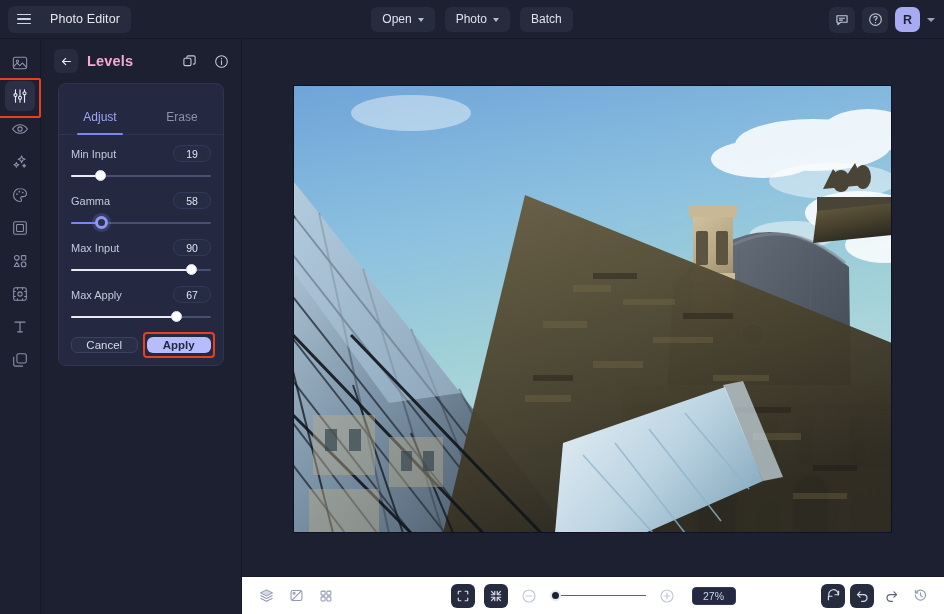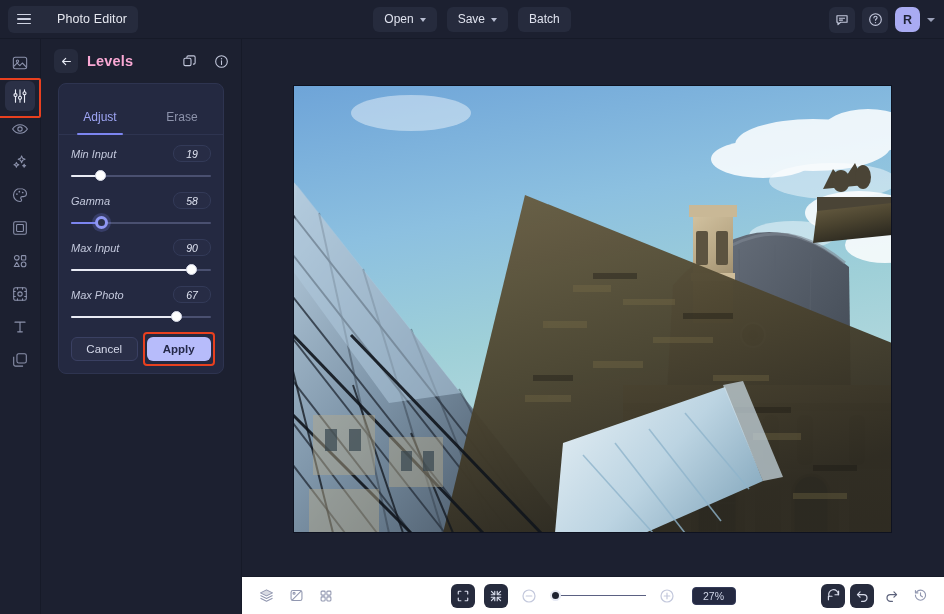--- a/index.html
+++ b/index.html
@@ -13,21 +13,21 @@
   .app { position: relative; width: 944px; height: 614px; background: #1c2030; }
 
   
   .topbar {
     position: absolute; left: 0; top: 0; width: 944px; height: 39px;
     background: #1c2030;
     display: flex; align-items: center;
     border-bottom: 1px solid #161a28;
   }
   .brand {
-    display: flex; align-items: center; gap: 26px;
+    display: flex; align-items: center; gap: 19px;
     height: 27px; padding: 0 11px 0 9px;
     margin-left: 8px; border-radius: 6px;
     background: #262b3d;
   }
   .brand-label { font-size: 12.5px; color: #e6e8f0; letter-spacing: .1px; }
   .hamburger { display: flex; flex-direction: column; justify-content: center; gap: 3px; width: 14px; }
   .hamburger i { display: block; height: 1.6px; background: #cfd3e2; border-radius: 2px; }
 
   .top-center {
     position: absolute; left: 0; right: 0; margin: 0 auto;
@@ -100,21 +100,21 @@
   .tab {
     flex: 1; display: flex; align-items: center; justify-content: center;
     font-size: 12px; color: #8d93ab; position: relative;
   }
   .tab.active { color: #9fa6f5; }
   .tab.active::after {
     content: ""; position: absolute; bottom: -1px; left: 50%; transform: translateX(-50%);
     width: 46px; height: 2px; background: #7c85f0; border-radius: 2px;
   }
 
-  .field { padding: 10px 12px 0; font-style: italic; }
+  .field { padding: 10px 12px 0; }
   .field-row { display: flex; align-items: center; justify-content: space-between; margin-bottom: 8px; }
   .field-label { font-size: 11px; color: #c3c8dc; }
   .val-box {
     min-width: 38px; height: 17px; padding: 0 7px; border-radius: 8px;
     border: 1px solid #333a58; background: #272c45; color: #dfe3f1;
     font-size: 10.5px; display: flex; align-items: center; justify-content: center;
   }
   .slider { position: relative; height: 12px; }
   .track {
     position: absolute; left: 0; right: 0; top: 5px; height: 1.6px;
@@ -128,21 +128,21 @@
     border-radius: 50%; background: #fff; border: 1px solid #d8dbe8;
   }
   .slider.active .track-fill { background: #7c85f0; }
   .slider.active .thumb {
     background: #2b3149; border: 3px solid #8f97f3; width: 13px; height: 13px;
     top: -1px; margin-left: -6.5px; box-shadow: 0 0 0 3px rgba(124,133,240,.22);
   }
 
   .actions { display: flex; gap: 9px; padding: 14px 12px 0; }
   .btn {
-    flex: 1; height: 24px; border-radius: 6px; font-size: 11.5px;
+    flex: 1; height: 16px; border-radius: 6px; font-size: 11.5px;
     display: flex; align-items: center; justify-content: center;
   }
   .btn-cancel { background: #2a2f48; border: 1px solid #3a4062; color: #d5d9ea; }
   .btn-apply-wrap { flex: 1; position: relative; display: flex; align-items: center; }
   .btn-apply { flex: 1; background: #b7bcfb; color: #242848; font-weight: bold; }
   .btn-apply-wrap::after {
     content: ""; position: absolute; left: -4px; top: -5px; right: -4px; bottom: -5px;
     border: 2.5px solid #e8401f; border-radius: 4px; pointer-events: none;
   }
 
@@ -201,21 +201,21 @@
         </span>
       <span class="brand-label">Photo Editor</span>
     </div>
 
     <div class="top-center">
       <div class="tbtn">
         <span>Open</span>
         <span class="caret"></span>
       </div>
       <div class="tbtn">
-        <span>Save</span>
+        <span>Photo</span>
         <span class="caret"></span>
       </div>
       <div class="tbtn">
         <span>Batch</span>
       </div>
     </div>
 
     <div class="top-right">
       <div class="icobtn">
         <svg width="14" height="14" viewBox="0 0 16 16" fill="none" stroke="#c3c8dc" stroke-width="1.3">
@@ -367,21 +367,21 @@
         <div class="slider">
           <div class="track"></div>
           <div class="track-fill" style="width:86%"></div>
           <div class="thumb" style="left:86%"></div>
         </div>
       </div>
 
 
       <div class="field">
         <div class="field-row">
-          <span class="field-label">Max Photo</span>
+          <span class="field-label">Max Apply</span>
           <span class="val-box">67</span>
         </div>
         <div class="slider">
           <div class="track"></div>
           <div class="track-fill" style="width:75%"></div>
           <div class="thumb" style="left:75%"></div>
         </div>
       </div>
 
       <div class="actions">

